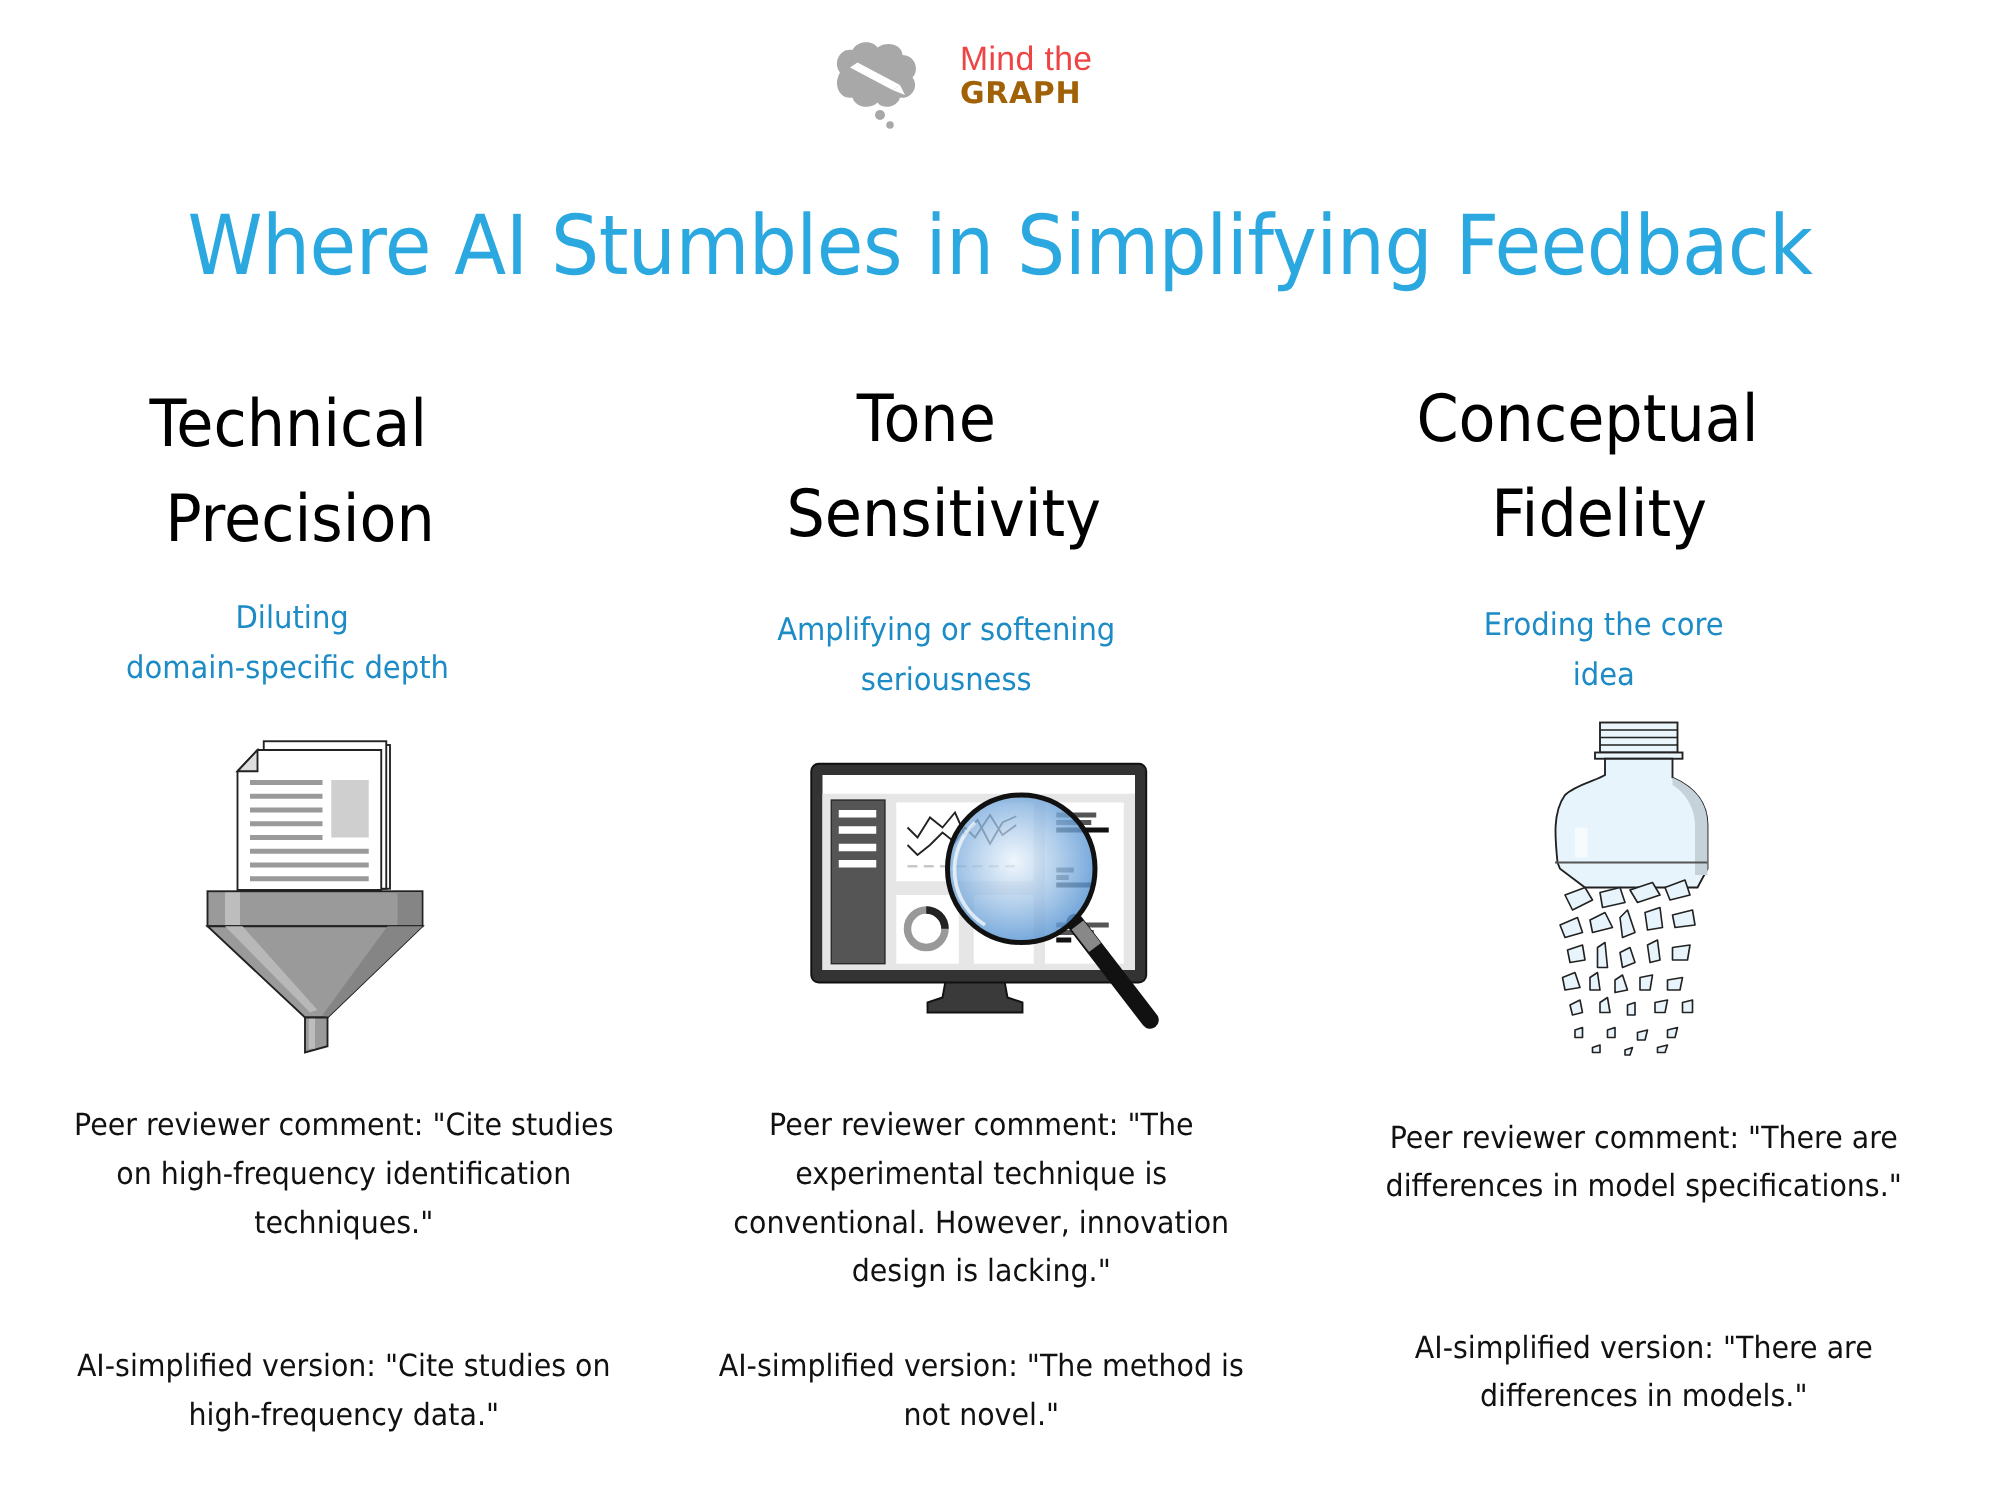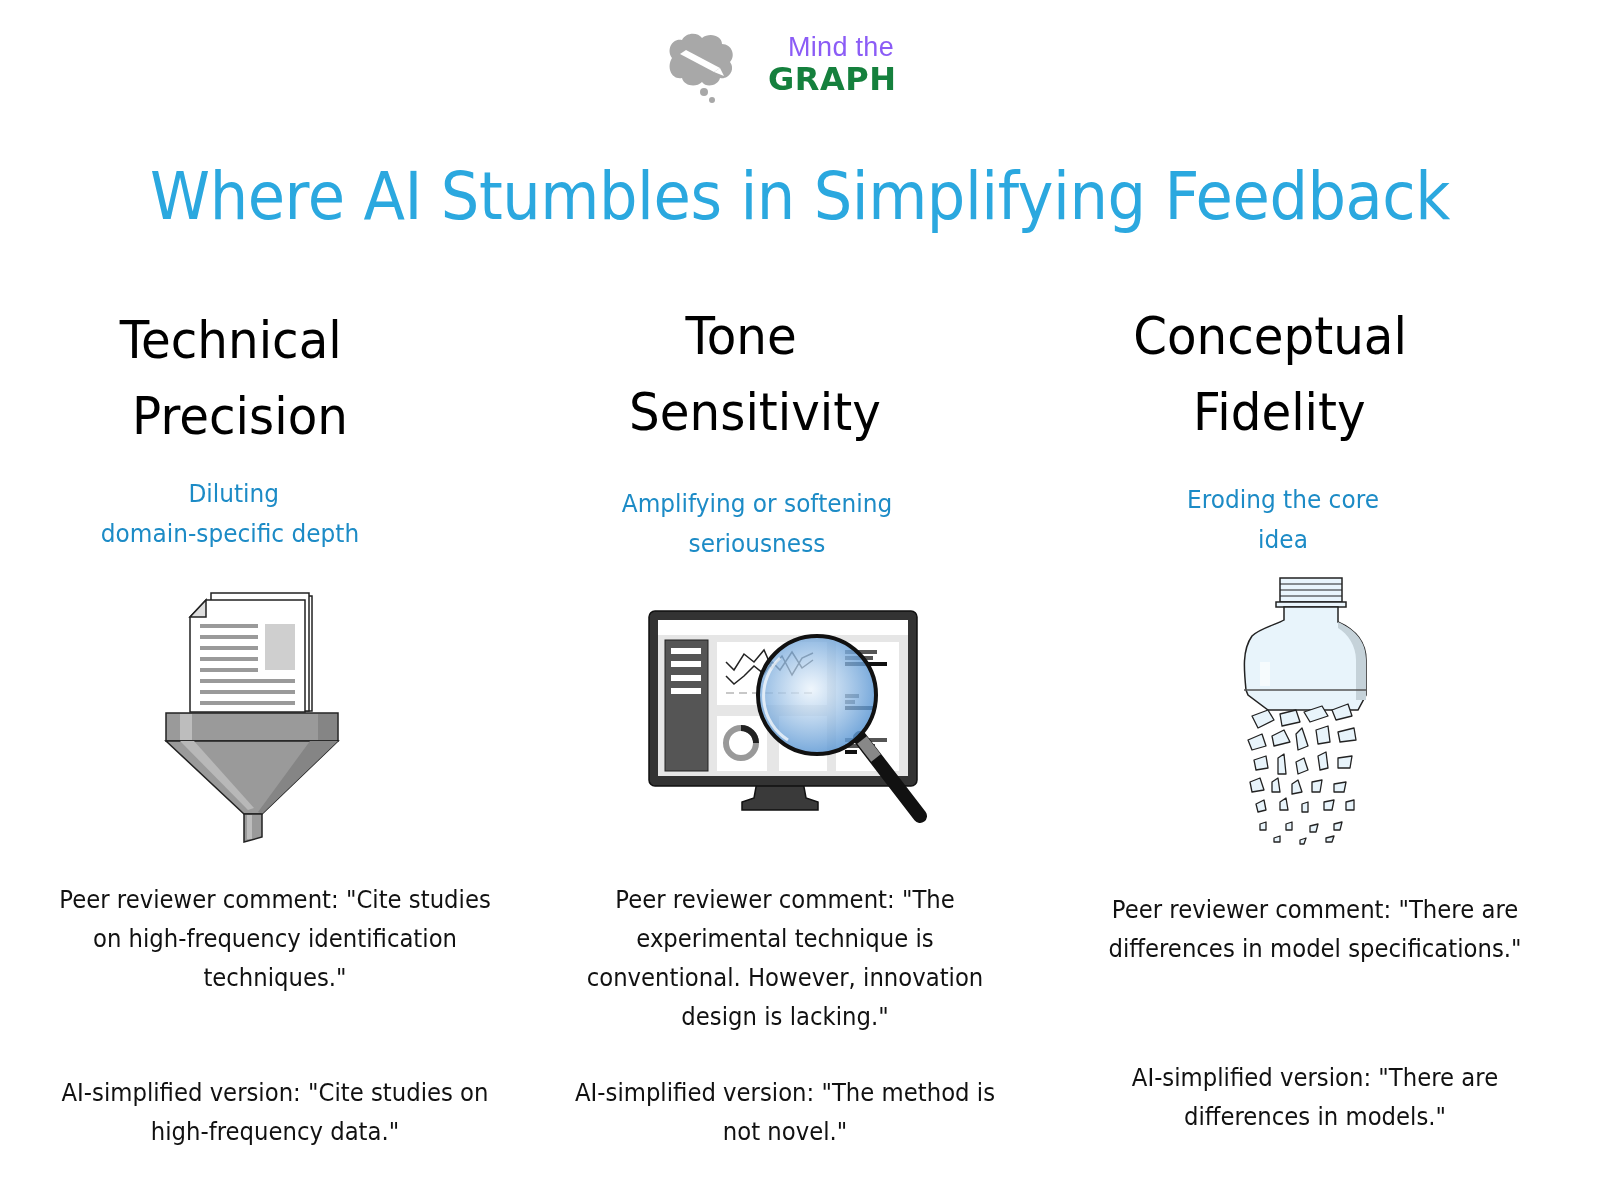--- a/index.html
+++ b/index.html
@@ -1,20 +1,20 @@
 <!DOCTYPE html>
 <html><head>
 <meta charset="utf-8">
 <style>
   html,body{margin:0;padding:0;background:#ffffff;}
   body{width:1600px;height:1200px;position:relative;overflow:hidden;font-family:"DejaVu Sans","Liberation Sans",sans-serif;}
   .abs{position:absolute;}
   .logo{left:676px;top:28px;width:240px;height:80px;}
-  .logo-text1{position:absolute;left:92px;top:4px;font-family:"Liberation Sans",sans-serif;font-size:27px;color:#8b5cf6;letter-spacing:0.3px;white-space:nowrap;margin-left:20px;}
-  .logo-text2{position:absolute;left:92px;top:32px;font-family:"DejaVu Sans",sans-serif;font-weight:bold;font-size:32px;color:#15803d;white-space:nowrap;letter-spacing:0.5px;}
+  .logo-text1{position:absolute;left:92px;top:4px;font-family:"Liberation Sans",sans-serif;font-size:27px;color:#ef4444;letter-spacing:0.3px;white-space:nowrap;}
+  .logo-text2{position:absolute;left:92px;top:32px;font-family:"DejaVu Sans",sans-serif;font-weight:bold;font-size:24px;color:#a16207;white-space:nowrap;letter-spacing:0.5px;}
   .title{left:0;top:158px;width:1600px;text-align:center;font-family:"DejaVu Sans",sans-serif;font-size:66px;color:#2ba8df;letter-spacing:-0.5px;white-space:nowrap;transform:scaleX(0.92);transform-origin:center;}
   .heading{font-family:"DejaVu Sans",sans-serif;font-size:52px;color:#000;text-align:center;line-height:76px;transform:scaleX(0.93);}
   .sub{font-family:"DejaVu Sans",sans-serif;font-size:25px;color:#1c8bc6;text-align:center;line-height:40px;transform:scaleX(0.93);}
   .body{font-family:"DejaVu Sans",sans-serif;font-size:24.5px;color:#111;text-align:center;line-height:39px;transform:scaleX(0.93);}
   svg{position:absolute;overflow:visible;}
 </style>
 </head>
 <body>
 
 <div class="abs logo">

